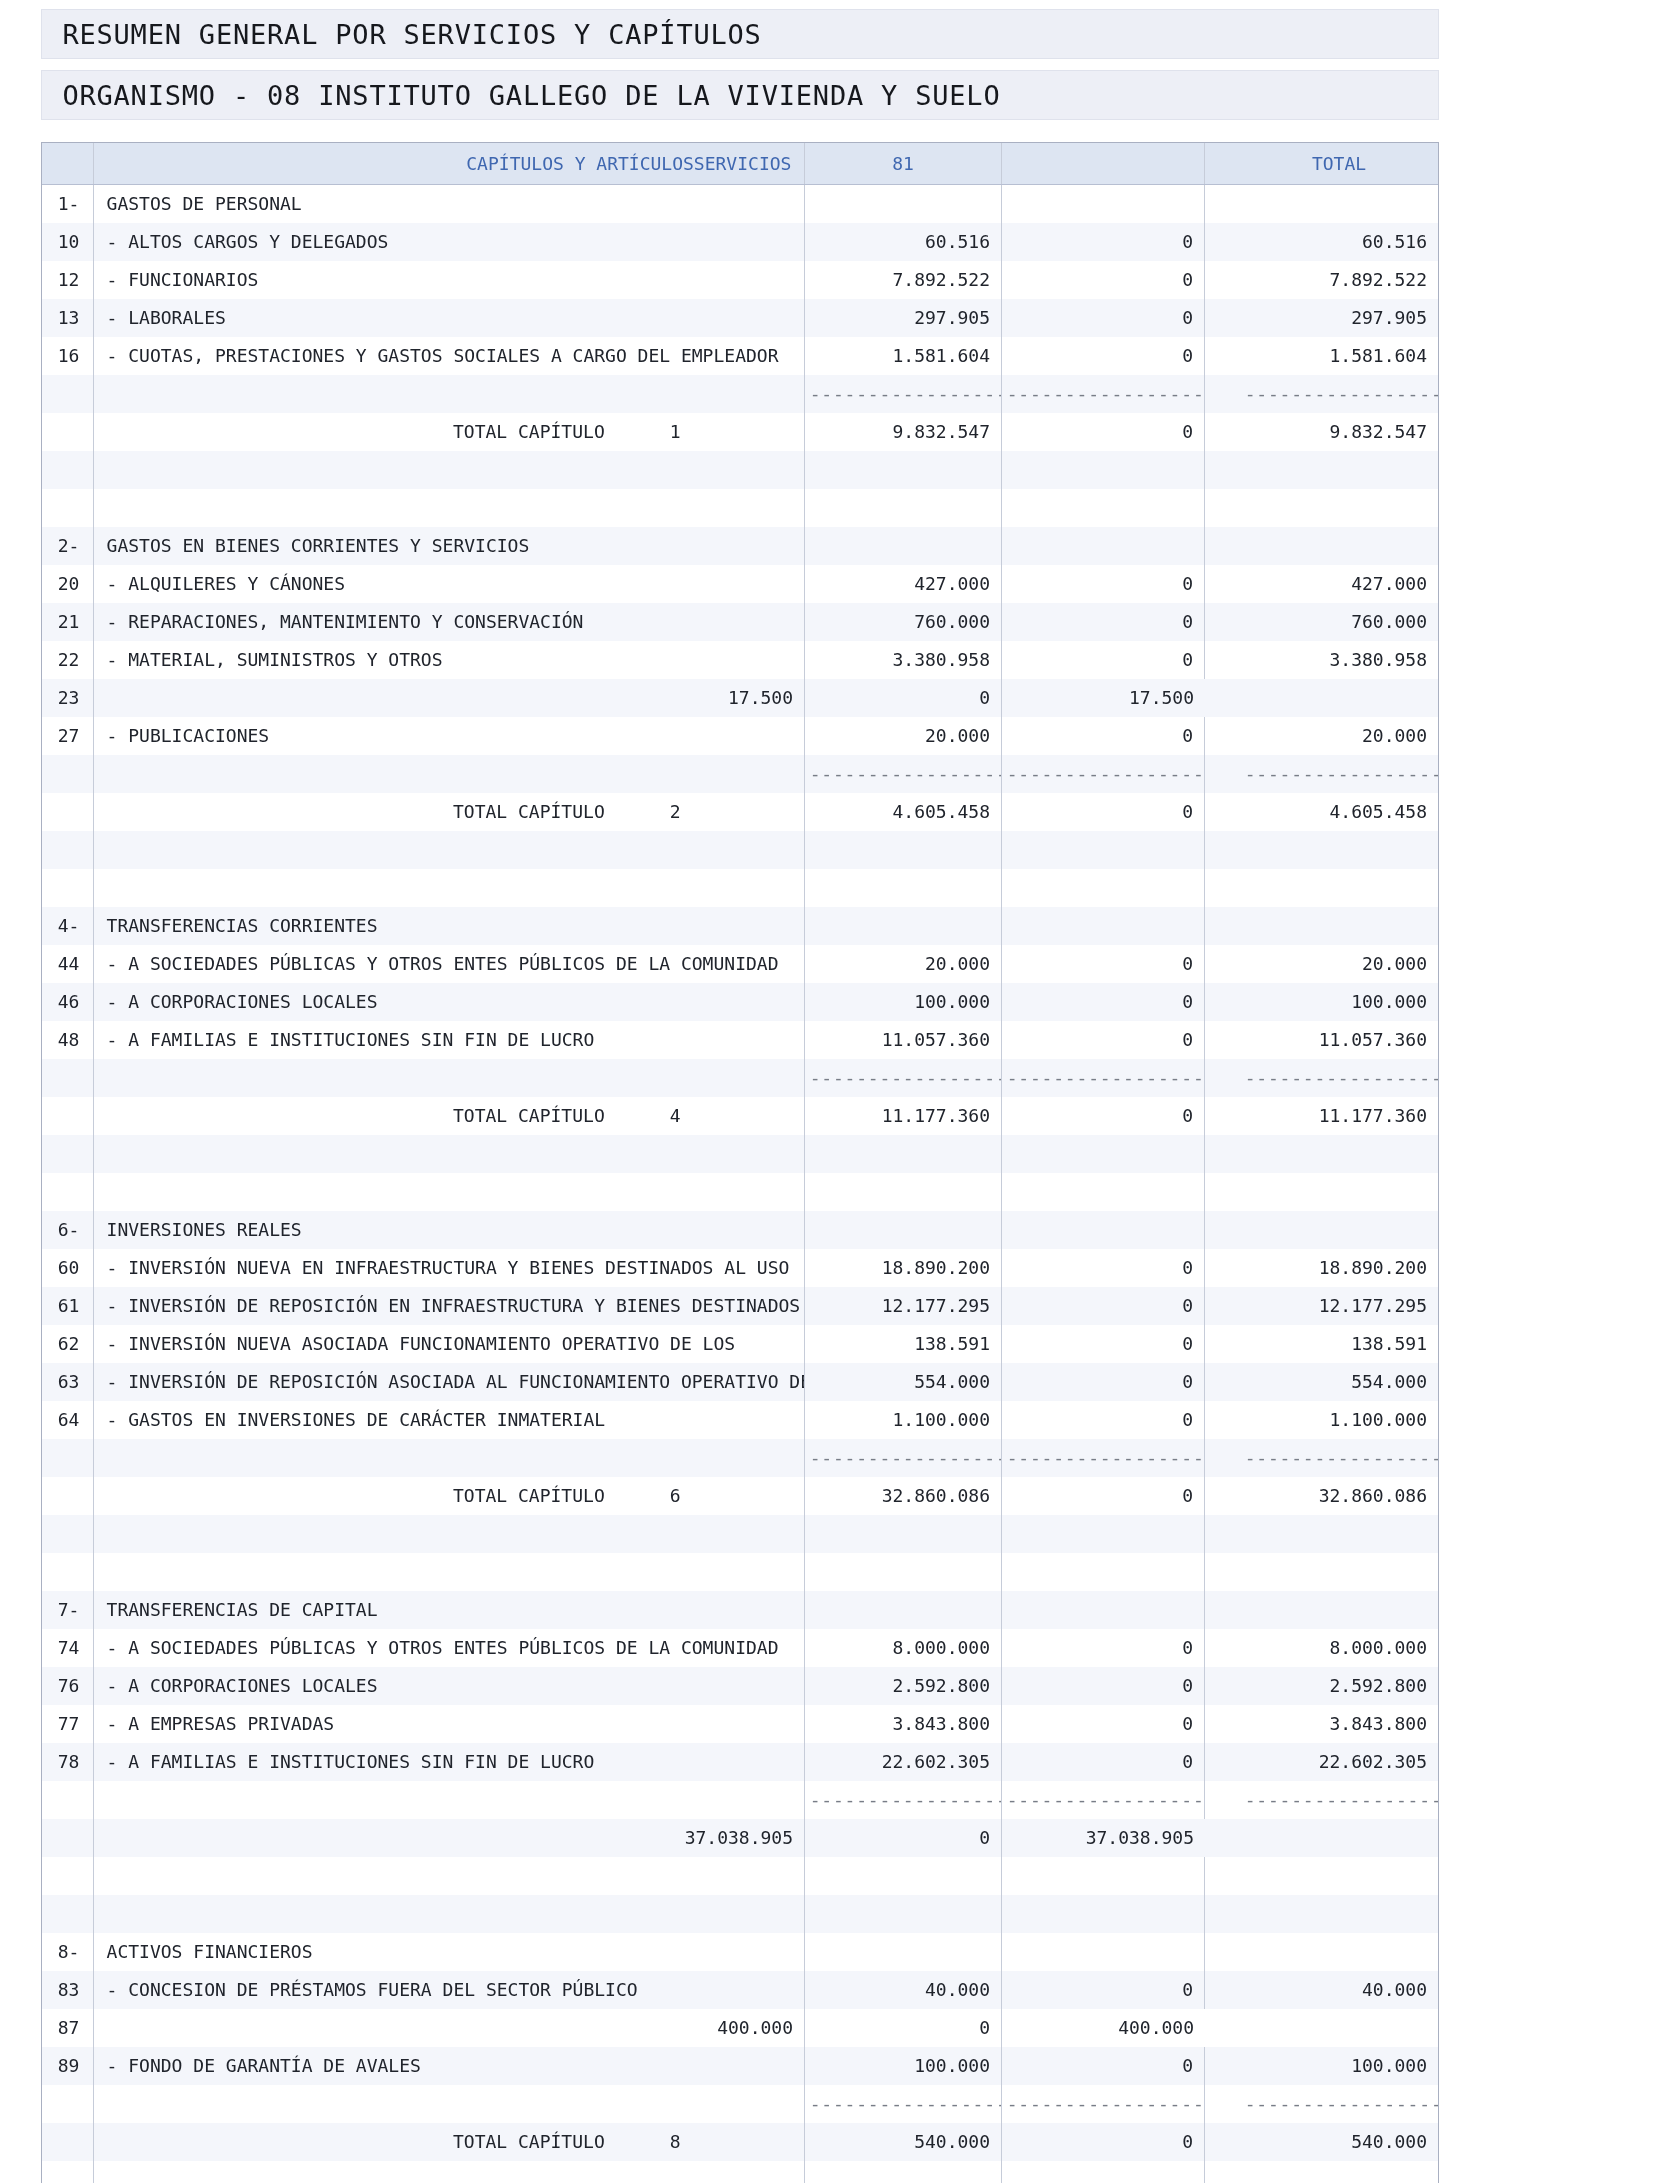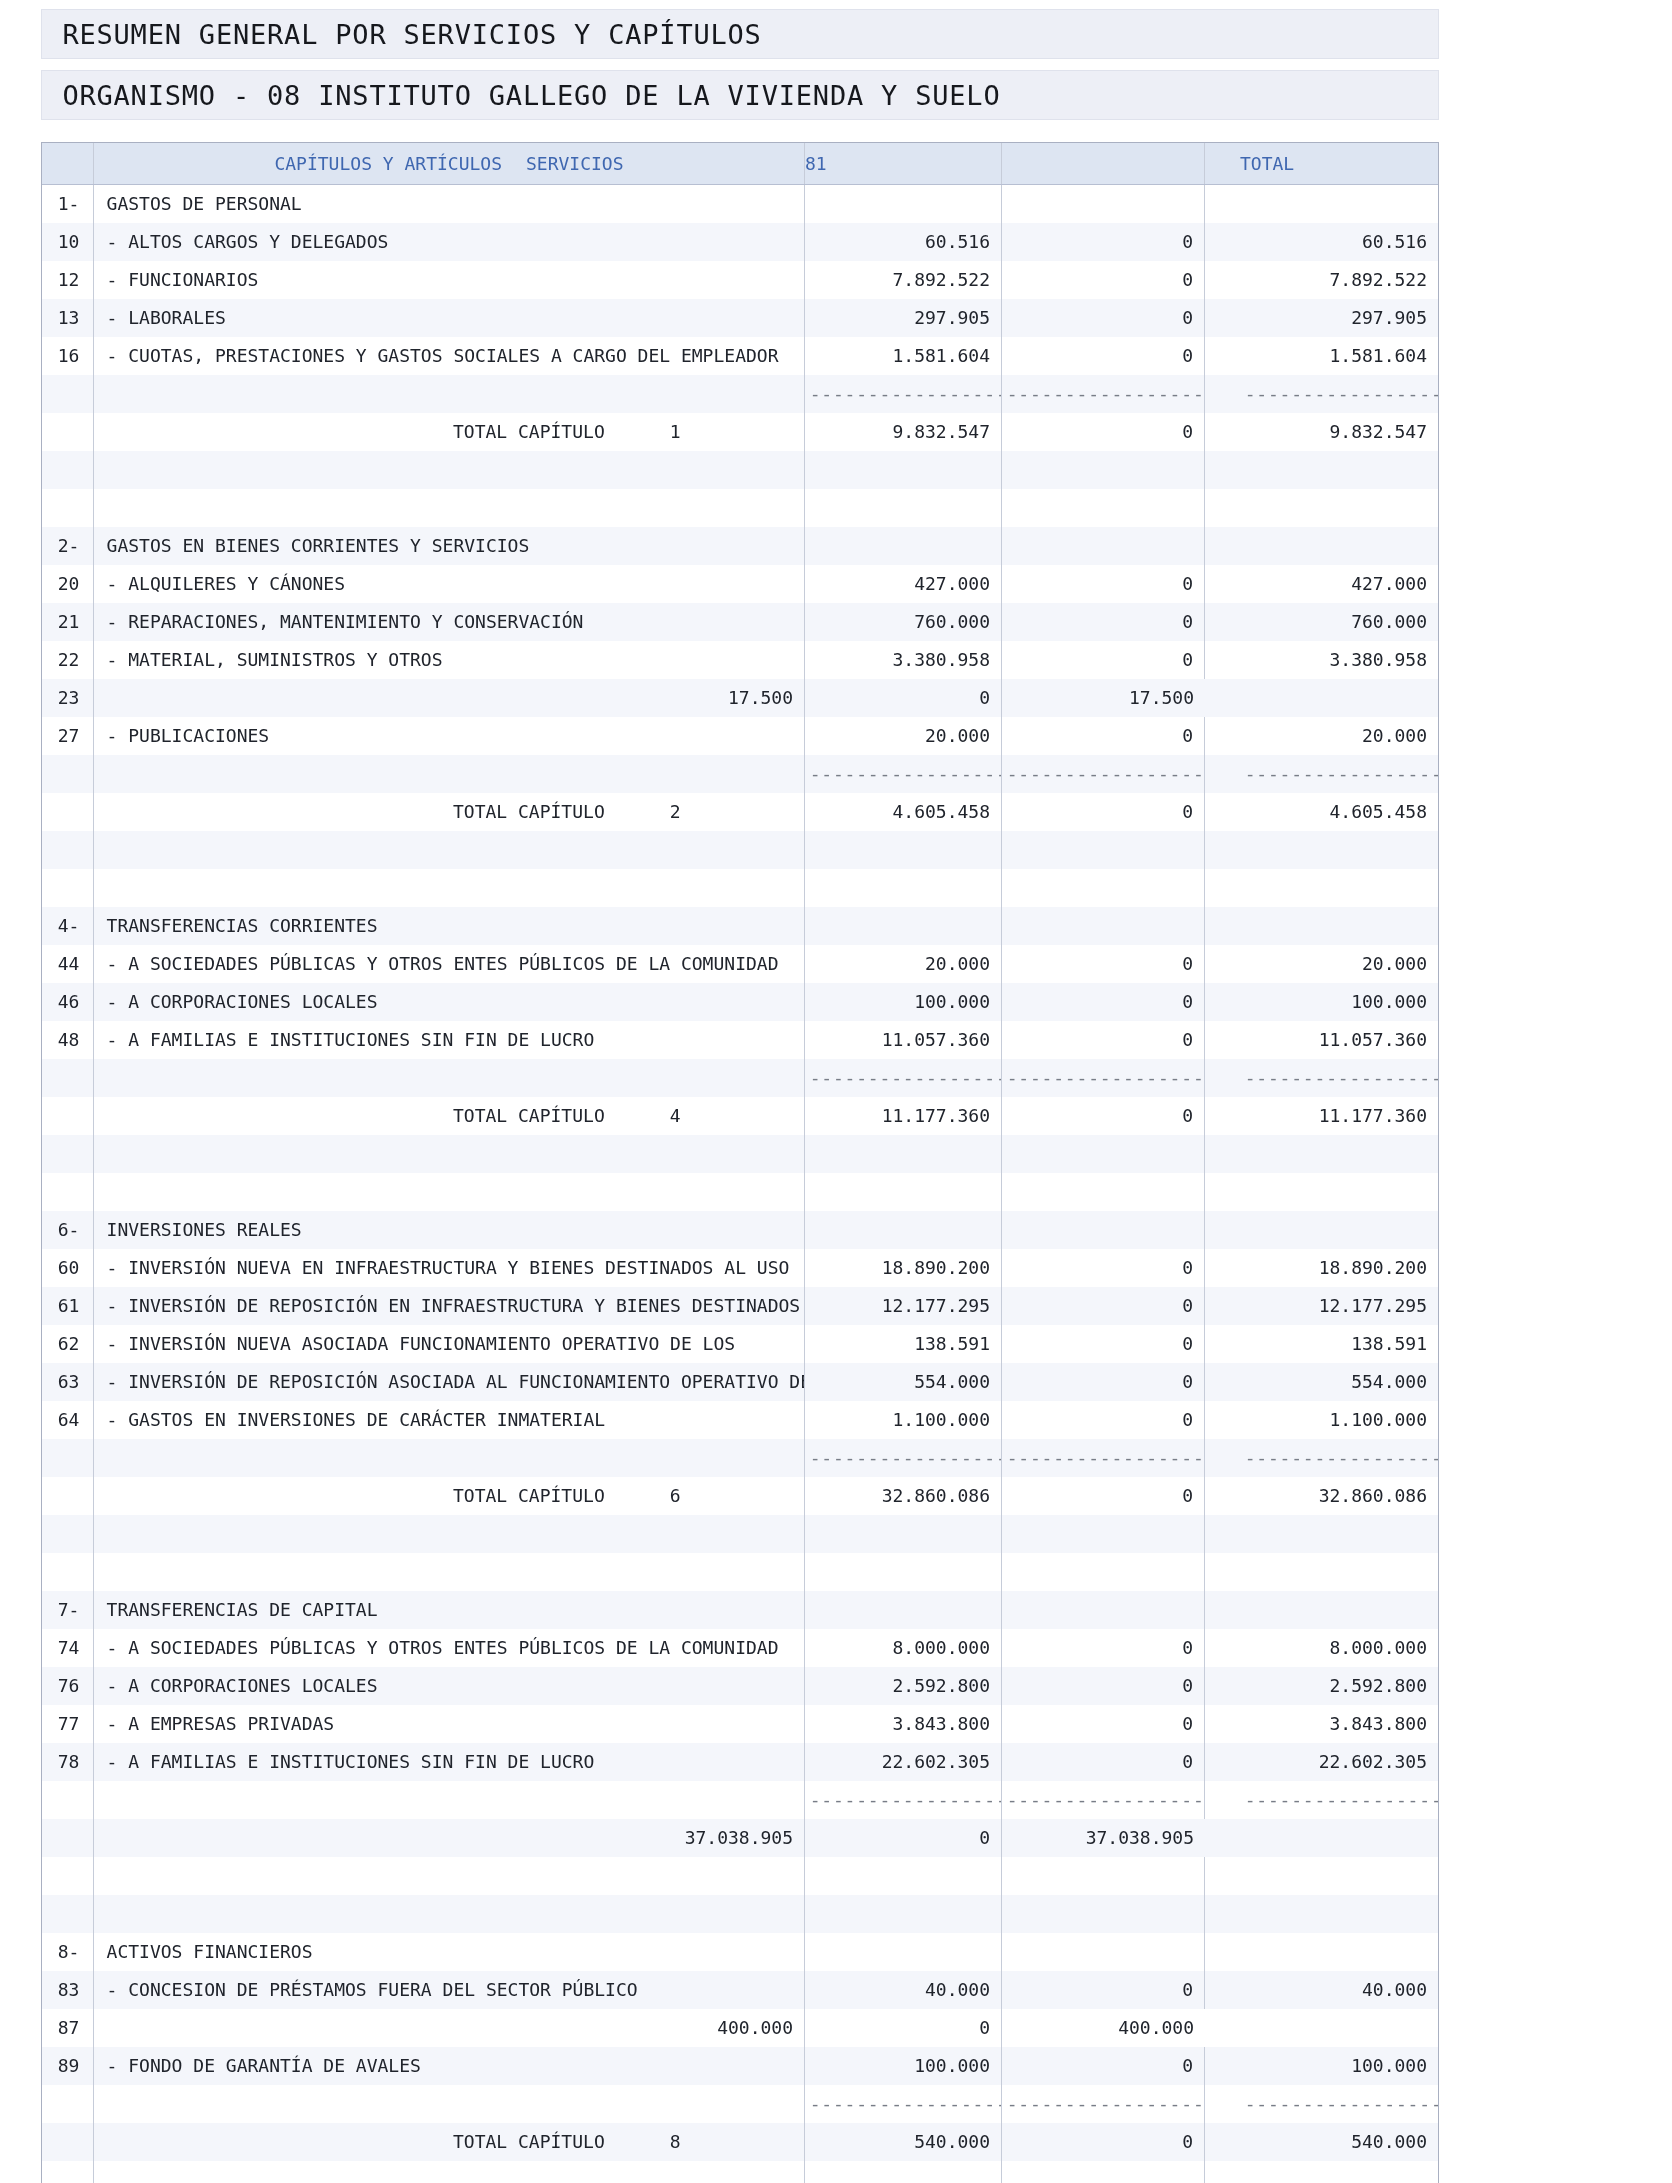--- a/index.html
+++ b/index.html
@@ -53,22 +53,22 @@
     border-right:0.8px solid #c6ccd9;
     overflow:hidden;
     white-space:pre;
     line-height:38px;
     font-size:18px;
   }
   .cell:last-child { border-right:none;margin-left:35px; }
   .c-code  { padding-left:15.7px; }
   .c-desc  { padding-left:12.6px; }
   .num     { text-align:right; padding-right:11px; }
-  .center  { text-align:left; }
-  .split   { display:flex; justify-content:center; padding-right:12.6px;gap:24px; }
+  .center  { text-align:center; }
+  .split   { display:flex; justify-content:flex-end; padding-right:12.6px; }
   .dash    { color:#787d87; letter-spacing:0.8px; padding-left:4.7px; }
   .total-desc { padding-left:359px; }
   #table-body .row:nth-child(even) { background:#f4f6fb; }
 </style>
 </head>
 <body>
 
 <div class="page">
 
   <div class="title-box">

